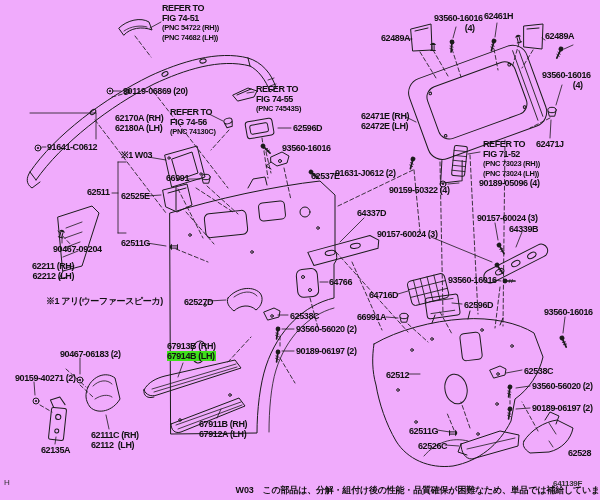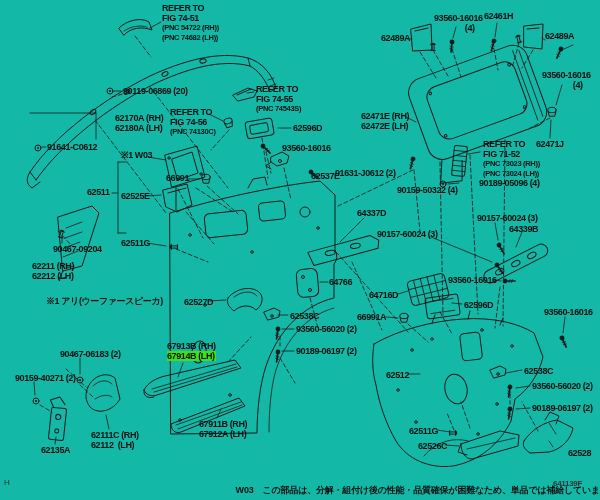--- a/index.html
+++ b/index.html
@@ -1,16 +1,16 @@
 <!DOCTYPE html>
 <html style="--hl: #3fe01a;"><head>
 <meta charset="utf-8">
 <style>
   html,body{margin:0;padding:0;background:#fff;}
-  #stage{position:relative;width:600px;height:500px;background:#14b8a6;overflow:hidden;
+  #stage{position:relative;width:600px;height:500px;background:#f0abfc;overflow:hidden;
          font-family:"Liberation Sans",sans-serif;}
   #art{position:absolute;left:0;top:0;width:600px;height:500px;}
   #art *{stroke:#1b1b1b;fill:none;stroke-width:1;stroke-linecap:round;stroke-linejoin:round;}
   #art .fil{fill:#1b1b1b;stroke:none;}
   #art .thin{stroke-width:.8;}
   #art .ldr{stroke-width:.8;}
   #art .dsh{stroke-width:.85;stroke-dasharray:4 2.6;}
   .lbl{position:absolute;font-weight:bold;font-size:9px;line-height:10px;color:#111;
        letter-spacing:-0.4px;white-space:pre;}
   .lbl .pnc{font-size:7.5px;letter-spacing:-0.3px;}
@@ -296,30 +296,30 @@
       <div class="lbl" style="left: 293px; top: 123px;"><div>62596D</div></div>
       <div class="lbl" style="left: 483px; top: 139px;"><div>REFER TO</div><div>FIG 71-52</div><div class="pnc">(PNC 73023 (RH))</div><div class="pnc">(PNC 73024 (LH))</div></div>
       <div class="lbl" style="left: 536px; top: 139px;"><div>62471J</div></div>
       <div class="lbl" style="left: 47px; top: 142px;"><div>91641-C0612</div></div>
       <div class="lbl" style="left: 282px; top: 143px;"><div>93560-16016</div></div>
       <div class="lbl" style="left: 121px; top: 150px;"><div>※1 W03</div></div>
       <div class="lbl" style="left: 311px; top: 171px;"><div>62537E</div></div>
       <div class="lbl" style="left: 335px; top: 168px;"><div>91631-J0612 (2)</div></div>
       <div class="lbl" style="left: 166px; top: 173px;"><div>66991</div></div>
       <div class="lbl" style="left: 462px; top: 178px; padding-left: 17px;"><div>90189-05096 (4)</div></div>
-      <div class="lbl" style="left: 397px; top: 185px;"><div>90159-50322 (4)</div></div>
+      <div class="lbl" style="left: 389px; top: 185px;"><div>90159-50322 (4)</div></div>
       <div class="lbl" style="left: 87px; top: 187px;"><div>62511</div></div>
       <div class="lbl" style="left: 121px; top: 191px;"><div>62525E</div></div>
       <div class="lbl" style="left: 357px; top: 208px;"><div>64337D</div></div>
       <div class="lbl" style="left: 477px; top: 213px;"><div>90157-60024 (3)</div></div>
       <div class="lbl" style="left: 509px; top: 224px;"><div>64339B</div></div>
       <div class="lbl" style="left: 377px; top: 229px;"><div>90157-60024 (3)</div></div>
       <div class="lbl" style="left: 121px; top: 238px;"><div>62511G</div></div>
       <div class="lbl" style="left: 41px; top: 244px; padding-left: 12px;"><div>90467-09204</div></div>
-      <div class="lbl" style="left: 32px; top: 261px;"><div>62211 (RH)</div><div>62212 (LH)</div></div>
+      <div class="lbl" style="left: 32px; top: 261px; text-align: right;"><div>62211 (RH)</div><div>62212 (LH)</div></div>
       <div class="lbl" style="left: 448px; top: 275px;"><div>93560-16016</div></div>
       <div class="lbl" style="left: 329px; top: 277px;"><div>64766</div></div>
       <div class="lbl" style="left: 369px; top: 290px;"><div>64716D</div></div>
       <div class="lbl" style="left: 46px; top: 296px;"><div>※1 アリ(ウーファースピーカ)</div></div>
       <div class="lbl" style="left: 184px; top: 297px;"><div>62527D</div></div>
       <div class="lbl" style="left: 464px; top: 300px;"><div>62596D</div></div>
       <div class="lbl" style="left: 544px; top: 307px;"><div>93560-16016</div></div>
       <div class="lbl" style="left: 290px; top: 311px;"><div>62538C</div></div>
       <div class="lbl" style="left: 357px; top: 312px;"><div>66991A</div></div>
       <div class="lbl" style="left: 296px; top: 324px;"><div>93560-56020 (2)</div></div>

